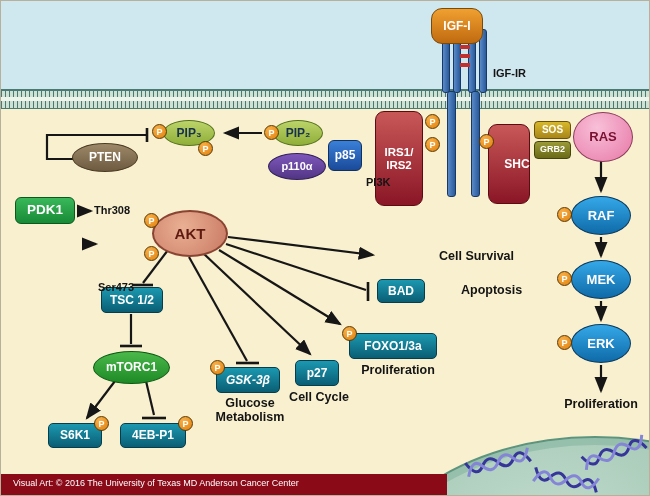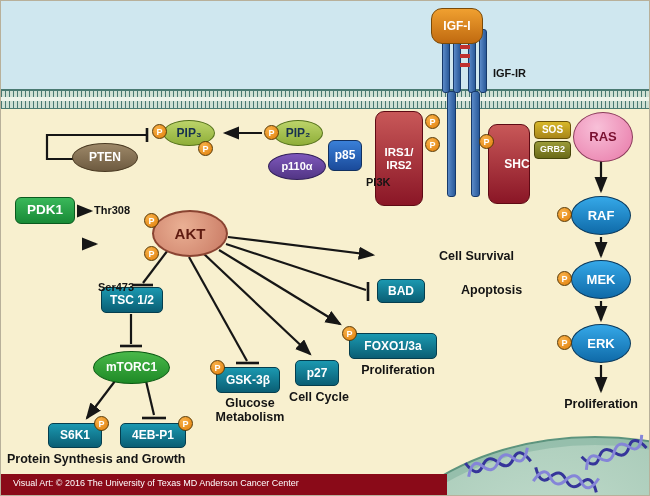--- a/index.html
+++ b/index.html
@@ -194,23 +194,22 @@
     </div>
   <div class="node ellipse" style="left:92px;top:350px;width:77px;height:33px;background:linear-gradient(180deg,#4ab84a,#1e8a26);border:1.6px solid #0a5a12;color:#fff;font-size:12px;">
       <span>mTORC1</span>
     </div>
   <div class="node teal" style="left:47px;top:422px;width:54px;height:25px;">
       <span>S6K1</span>
     </div>
   <div class="node teal" style="left:119px;top:422px;width:66px;height:25px;">
       <span>4EB-P1</span>
     </div>
-  <div class="lbl" style="left:6px;top:451px;font-size:12.5px;">Protein Synthesis and Growth</div>
-
-  <div class="node teal" style="left:215px;top:366px;width:64px;height:26px;">
+
+  <div class="node teal" style="left:215px;top:366px;width:64px;height:26px;font-style:italic;">
       <span>GSK-3β</span>
     </div>
   <div class="lbl" style="left:203px;top:395px;width:92px;text-align:center;font-size:12.5px;">
     <div>Glucose</div>
     <div>Metabolism</div>
   </div>
   <div class="node teal" style="left:294px;top:359px;width:44px;height:26px;">
       <span>p27</span>
     </div>
   <div class="lbl" style="left:285px;top:389px;width:66px;text-align:center;font-size:12.5px;">Cell Cycle</div>

